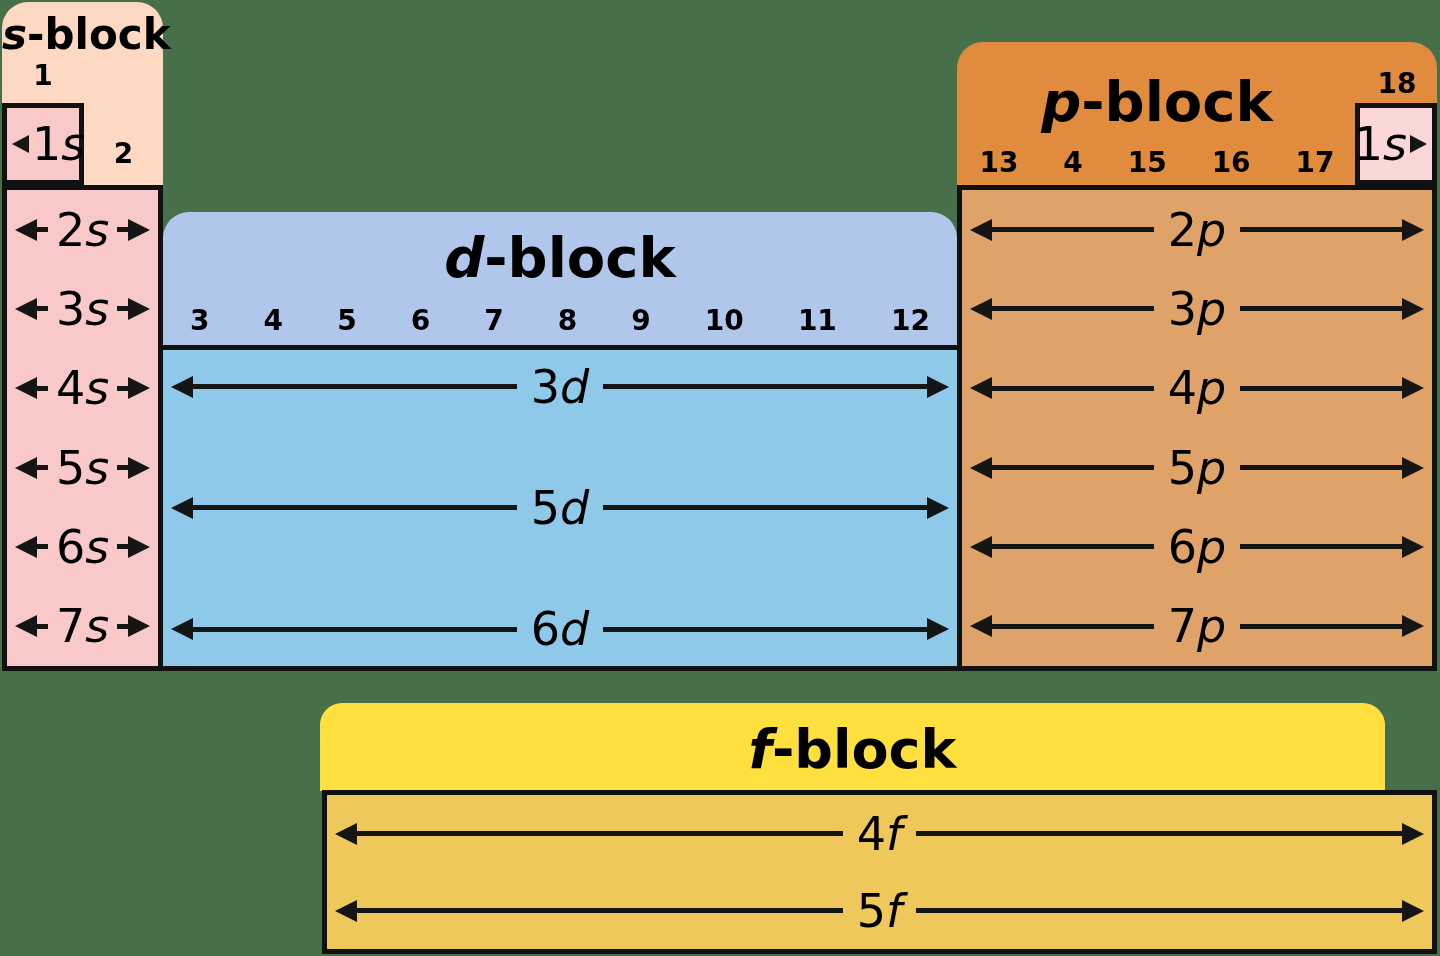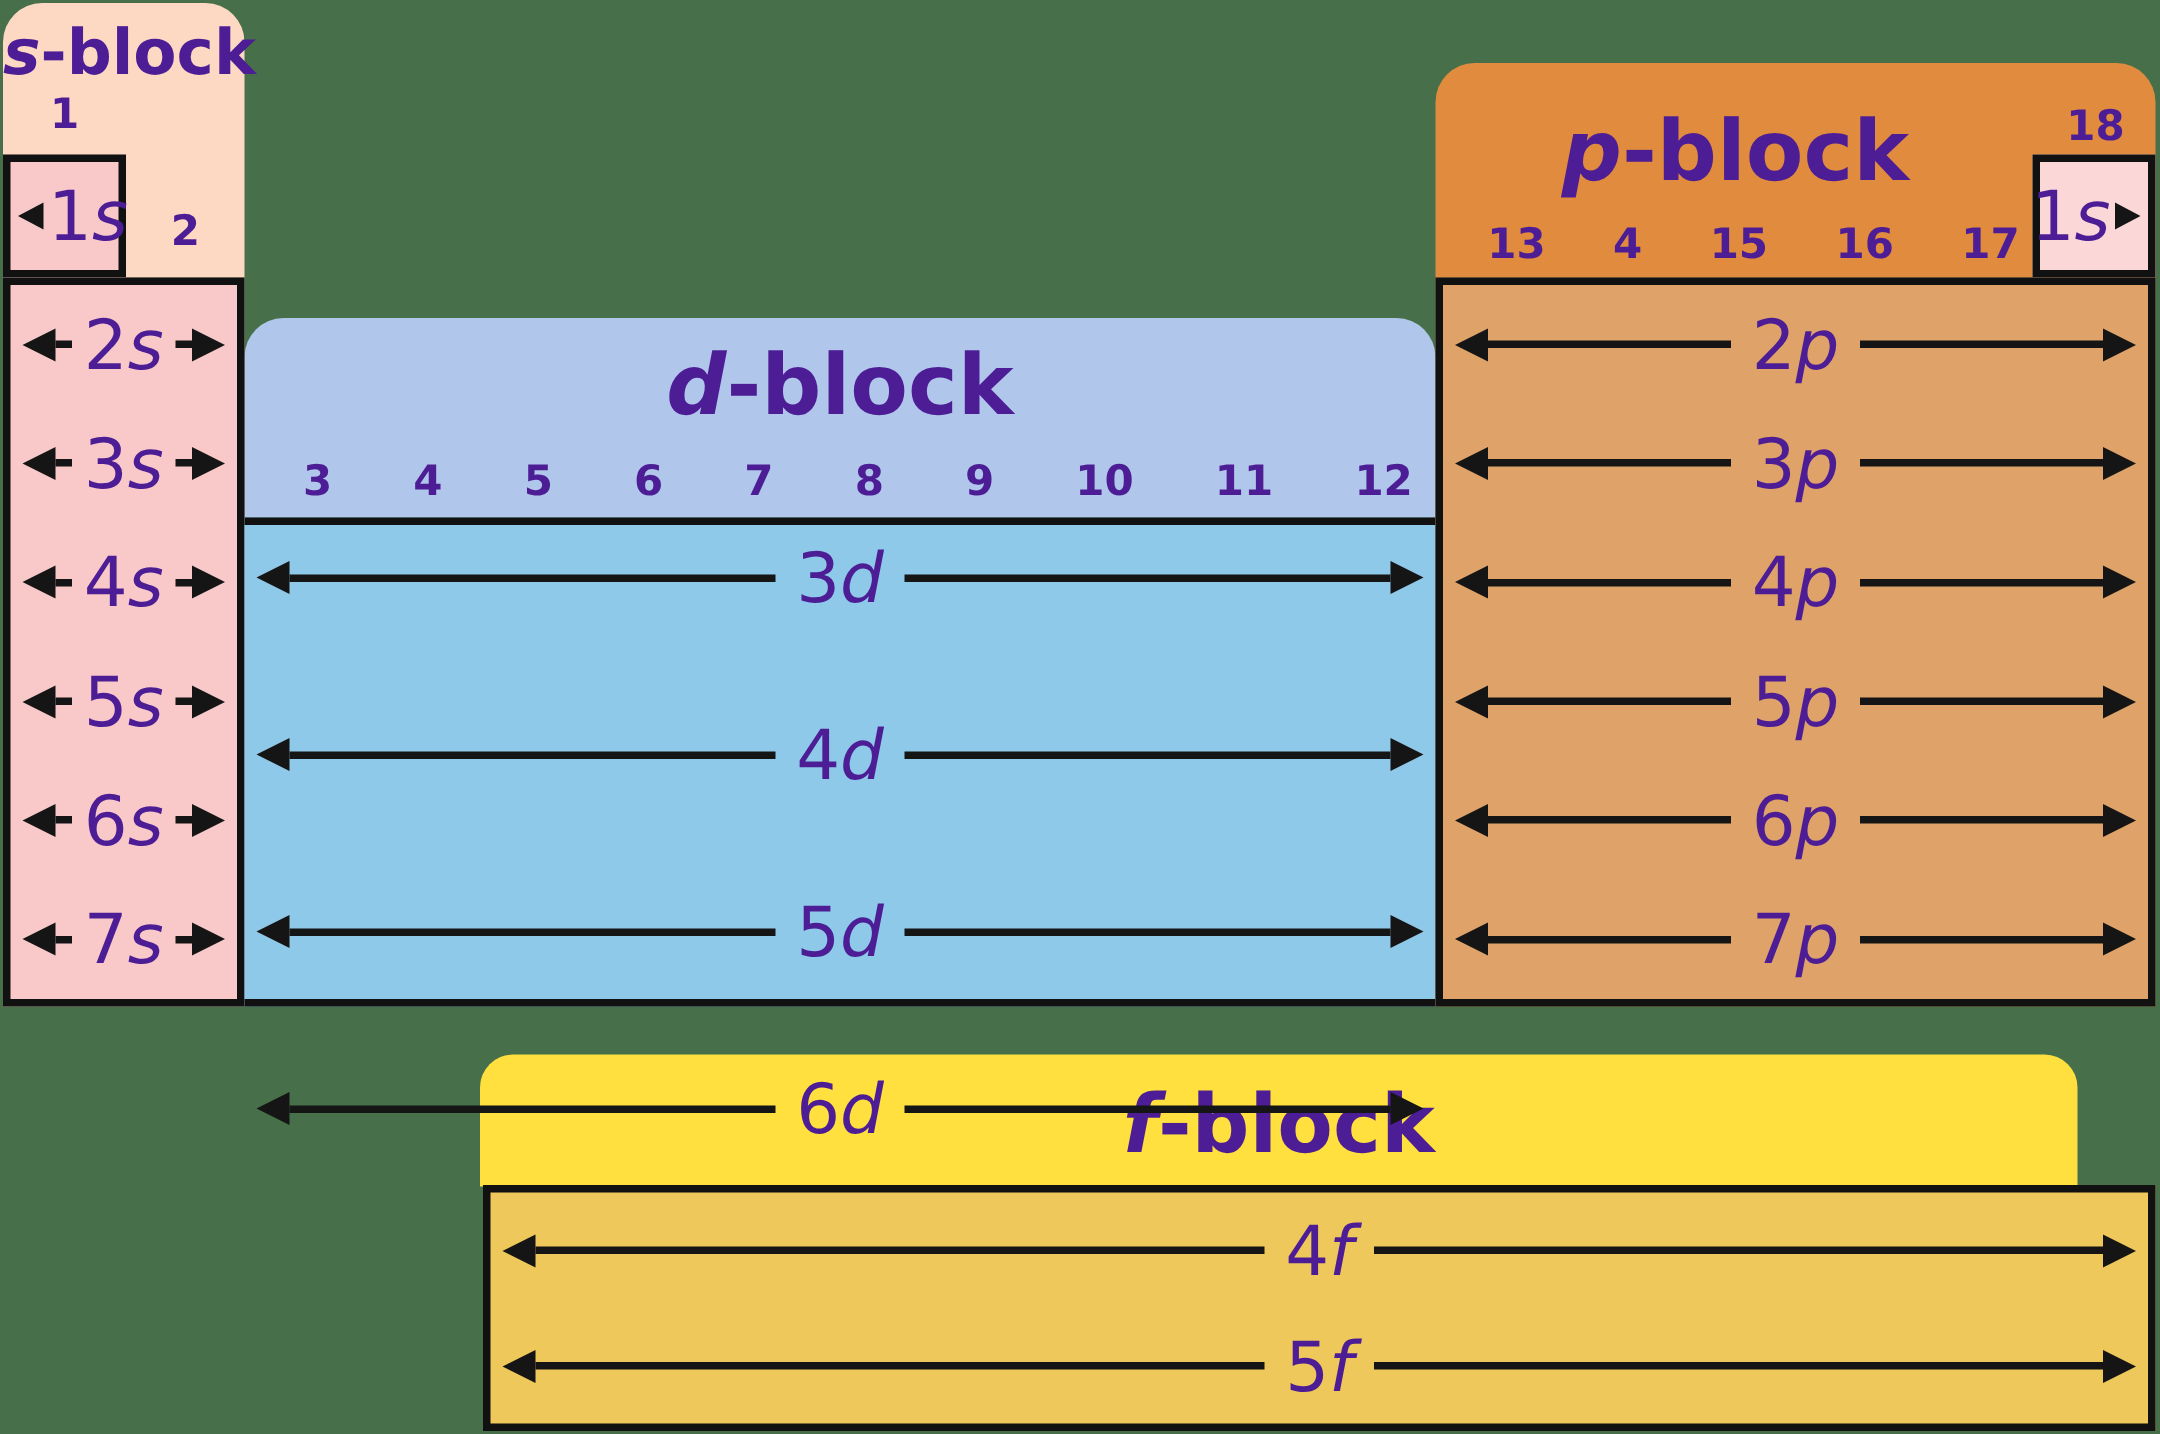--- a/index.html
+++ b/index.html
@@ -1,18 +1,18 @@
 <!DOCTYPE html>
 <html><head>
 <meta charset="utf-8">
 <style>
   html,body{margin:0;padding:0;background:#47704a;}
   .canvas{
     position:relative;width:1440px;height:956px;background:#47704a;
-    font-family:"DejaVu Sans",sans-serif;color:#4c1d95;overflow:hidden;
+    font-family:"DejaVu Sans",sans-serif;color:#000000;overflow:hidden;
   }
   .hdr{position:absolute;border-radius:26px 26px 0 0;}
   .bdy{position:absolute;box-sizing:border-box;border:5px solid #111;display:flex;flex-direction:column;}
   .grid{
     background-image:
       repeating-linear-gradient(to right, transparent 0 77px, rgba(0,0,0,0.055) 77px 79px),
       repeating-linear-gradient(to bottom, transparent 0 77px, rgba(0,0,0,0.055) 77px 79px);
   }
   
   .s-hdr{left:2px;top:2px;width:161px;height:183px;background:#fdd8c3;}
@@ -26,21 +26,21 @@
   .f-bdy{left:322px;top:790px;width:1115px;height:164px;background:#eec85a;}
   
   .btitle{position:absolute;left:0;right:0;text-align:center;font-weight:bold;line-height:1;white-space:nowrap;}
   .btitle .ti{font-style:italic;}
   .s-hdr .btitle{top:12px;font-size:42px;}
   .d-hdr .btitle{top:18px;font-size:56px;}
   .p-hdr .btitle{top:32px;right:80px;font-size:56px;}
   .f-hdr .btitle{top:20px;font-size:54px;}
   
   .gnum{font-size:28px;font-weight:bold;line-height:1;text-align:center;}
-  .grow{position:absolute;display:flex;justify-content:space-around;align-items:flex-start;padding-left:12px;}
+  .grow{position:absolute;display:flex;justify-content:space-around;align-items:flex-start;}
   .d-hdr .grow{left:0;width:100%;bottom:10px;}
   .p-hdr .grow{left:0;width:400px;bottom:8px;}
   .g1{position:absolute;left:0;top:60px;width:82px;}
   .g2{position:absolute;left:82px;top:138px;width:79px;}
   .g18{position:absolute;left:400px;top:28px;width:80px;}
   
   .row{flex:1;display:flex;align-items:center;padding:12px 8px;}
   .bar{flex:1;height:5px;background:#151515;min-width:6px;}
   .ah{width:0;height:0;flex:none;}
   .ah.l{border-top:11px solid transparent;border-bottom:11px solid transparent;border-right:22px solid #151515;}
@@ -157,27 +157,20 @@
     <div class="row">
         <span class="ah l"></span>
         <span class="bar"></span>
         <span class="lbl"><span>3</span><span class="i">d</span></span>
         <span class="bar"></span>
         <span class="ah r"></span>
       </div>
     <div class="row">
         <span class="ah l"></span>
         <span class="bar"></span>
-        <span class="lbl"><span>4</span><span class="i">d</span></span>
-        <span class="bar"></span>
-        <span class="ah r"></span>
-      </div>
-    <div class="row">
-        <span class="ah l"></span>
-        <span class="bar"></span>
         <span class="lbl"><span>5</span><span class="i">d</span></span>
         <span class="bar"></span>
         <span class="ah r"></span>
       </div>
     <div class="row">
         <span class="ah l"></span>
         <span class="bar"></span>
         <span class="lbl"><span>6</span><span class="i">d</span></span>
         <span class="bar"></span>
         <span class="ah r"></span>

